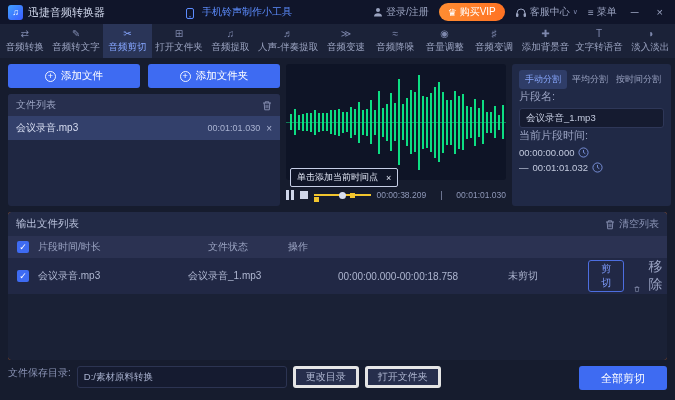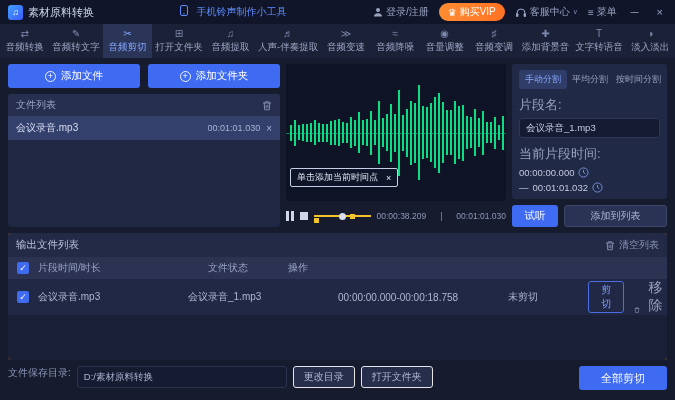--- a/index.html
+++ b/index.html
@@ -5,21 +5,21 @@
   *{box-sizing:border-box;margin:0;padding:0}
   html,body{width:675px;height:400px;overflow:hidden}
   body{background:#141a2c;font-family:"Liberation Sans","DejaVu Sans",sans-serif;color:#aeb6d0}
   .window{width:675px;height:400px;display:flex;flex-direction:column}
 
   
   .titlebar{flex:0 0 24px;background:#10152a;display:flex;align-items:center;padding:0 8px}
   .tb-left{display:flex;align-items:center;gap:5px}
   .logo{width:15px;height:15px;border-radius:3px;background:linear-gradient(135deg,#41a0ff,#3b5bff);color:#fff;font-size:9px;display:flex;align-items:center;justify-content:center}
   .app-name{font-size:11px;color:#cfd6ea}
-  .tb-center{flex:1;display:flex;justify-content:center;align-items:flex-start;gap:8px;color:#5d8dff;font-size:10px}
+  .tb-center{flex:1;display:flex;justify-content:center;align-items:flex-end;gap:8px;color:#5d8dff;font-size:10px}
   .tb-right{display:flex;align-items:center;gap:10px;font-size:10px;color:#9aa3c0}
   .tb-item{display:flex;align-items:center;gap:3px}
   .vip{background:linear-gradient(90deg,var(--vip-orange,#ff8d32),#ff7223);color:#fff;border-radius:9px;padding:2px 9px;display:flex;gap:3px;align-items:center;font-size:10px}
   .caret{font-size:7px;color:#7e88ad}
   .win-btn{color:#9aa3c0;font-size:11px;padding:0 4px}
 
   
   .tabbar{flex:0 0 34px;background:#1b2238;display:flex;align-items:stretch}
   .tab{display:flex;flex-direction:column;align-items:center;justify-content:center;gap:2px;flex:1;padding:0 3px}
   .tab .ticon{font-size:10px;color:#7e88ad;line-height:1}
@@ -52,26 +52,26 @@
   .pause-ic{width:8px;height:10px;background:linear-gradient(90deg,#cfd6e8 0 3px,transparent 3px 5px,#cfd6e8 5px 8px);cursor:pointer}
   .stop-ic{width:8px;height:8px;background:#cfd6e8;cursor:pointer}
   .timeline{flex:1;height:14px;position:relative;cursor:pointer}
   .tl-line{position:absolute;left:0;right:0;top:6px;height:2px;background:var(--timeline-yellow,#f2c52e)}
   .tl-sq{position:absolute;width:5px;height:5px;background:var(--timeline-yellow,#f2c52e)}
   .tl-dot{position:absolute;width:7px;height:7px;border-radius:50%;background:#d8def0;top:4px;left:44%}
   .time-text{font-size:8.5px;color:#8f98b8;white-space:nowrap;display:flex;gap:14px}
   .tooltip{position:absolute;left:4px;top:104px;background:#0f1528;border:1px solid #c6cee6;border-radius:2px;padding:2px 6px;font-size:9px;color:#e2e7f5;display:flex;gap:8px;align-items:center;z-index:5}
 
   
-  .right-col{width:155px;display:flex;flex-direction:column;gap:6px}
+  .right-col{width:155px;display:flex;gap:6px}
   .split-panel{flex:1;background:#202946;border-radius:3px;padding:6px 7px;display:flex;flex-direction:column}
   .sp-tabs{display:flex;gap:2px;align-items:center}
   .sp-tab{font-size:9px;color:#98a1c0;padding:3px 3px;white-space:nowrap;border-radius:3px;cursor:pointer}
   .sp-tab.active{background:#2f3d68;color:#8aa9ff;padding:3px 6px}
-  .sp-label{font-size:13px;color:#98a1c0;margin-top:7px}
+  .sp-label{font-size:11px;color:#98a1c0;}
   .sp-input{margin-top:4px;height:20px;background:#151b30;border:1px solid #2e3758;border-radius:3px;font-size:9.5px;color:#c3cade;display:flex;align-items:center;padding:0 6px;white-space:nowrap;overflow:hidden}
   .time-row{display:flex;align-items:center;gap:4px;margin-top:4px;font-size:9.5px;color:#c3cade;white-space:nowrap}
   .action-row{flex:0 0 22px;display:flex;gap:6px}
   .btn-preview{width:46px;background:var(--accent-blue,#3e6bf2);border:none;border-radius:3px;color:#fff;font-size:10.5px;display:flex;align-items:center;justify-content:center;cursor:pointer}
   .btn-addlist{flex:1;background:#2a3354;border:1px solid #3b4568;border-radius:3px;color:#aeb6d0;font-size:10px;display:flex;align-items:center;justify-content:center;cursor:pointer}
 
   
   .output{flex:1;background:#f97316;border-radius:3px;overflow:hidden;display:flex;flex-direction:column}
   .out-header{flex:0 0 24px;background:#222a46;display:flex;align-items:center;justify-content:space-between;padding:0 8px}
   .out-title{font-size:10.5px;color:#b8c0da}
@@ -86,33 +86,33 @@
   .col-status{width:80px}
   .col-act{flex:1;display:flex;gap:10px;align-items:center}
   .checkbox{width:12px;height:12px;background:var(--accent-blue,#3e6bf2);border-radius:2px;color:#fff;font-size:9px;line-height:12px;text-align:center;cursor:pointer}
   .btn-cut{border:1px solid #4d6ee0;color:#7f9dff;border-radius:3px;padding:1px 10px;font-size:10px;background:transparent;cursor:pointer}
   .remove{display:flex;align-items:flex-end;gap:8px;color:#98a1c0;font-size:14px;cursor:pointer}
 
   
   .bottom-bar{flex:0 0 26px;display:flex;align-items:flex-start;gap:6px}
   .dir-label{font-size:10px;color:#8a93b5;white-space:nowrap}
   .dir-input{width:210px;height:22px;background:#151b30;border:1px solid #2c3452;border-radius:3px;display:flex;align-items:center;padding:0 6px;font-size:9.5px;color:#aab3d0;white-space:nowrap;overflow:hidden}
-  .btn-dark{height:22px;background:#262e4c;border:1px solid #e5e5e5;border-radius:3px;color:#aeb6d0;font-size:10px;display:flex;align-items:center;padding:0 10px;cursor:pointer}
+  .btn-dark{height:22px;background:#262e4c;border:3px solid #e5e5e5;border-radius:3px;color:#aeb6d0;font-size:10px;display:flex;align-items:center;padding:0 10px;cursor:pointer}
   .btn-cutall{margin-left:auto;width:88px;height:24px;background:var(--accent-blue,#3e6bf2);border:none;border-radius:3px;color:#fff;font-size:11px;display:flex;align-items:center;justify-content:center;cursor:pointer}
   svg{display:block}
 </style>
 </head>
 <body>
 
 <div class="window">
 
   <div class="titlebar">
     <div class="tb-left">
       <span class="logo">♫</span>
-      <span class="app-name">素材原料转换</span>
+      <span class="app-name">迅捷音频转换器</span>
     </div>
     <div class="tb-center">
       <svg width="8" height="11" viewBox="0 0 8 11">
           <rect x="0.5" y="0.5" width="7" height="10" rx="1.5" stroke="#5d8dff" fill="none"></rect>
           <circle cx="4" cy="8.8" r="0.7" fill="#5d8dff"></circle>
         </svg>
       <span>手机铃声制作小工具</span>
     </div>
     <div class="tb-right">
       <span class="tb-item">

